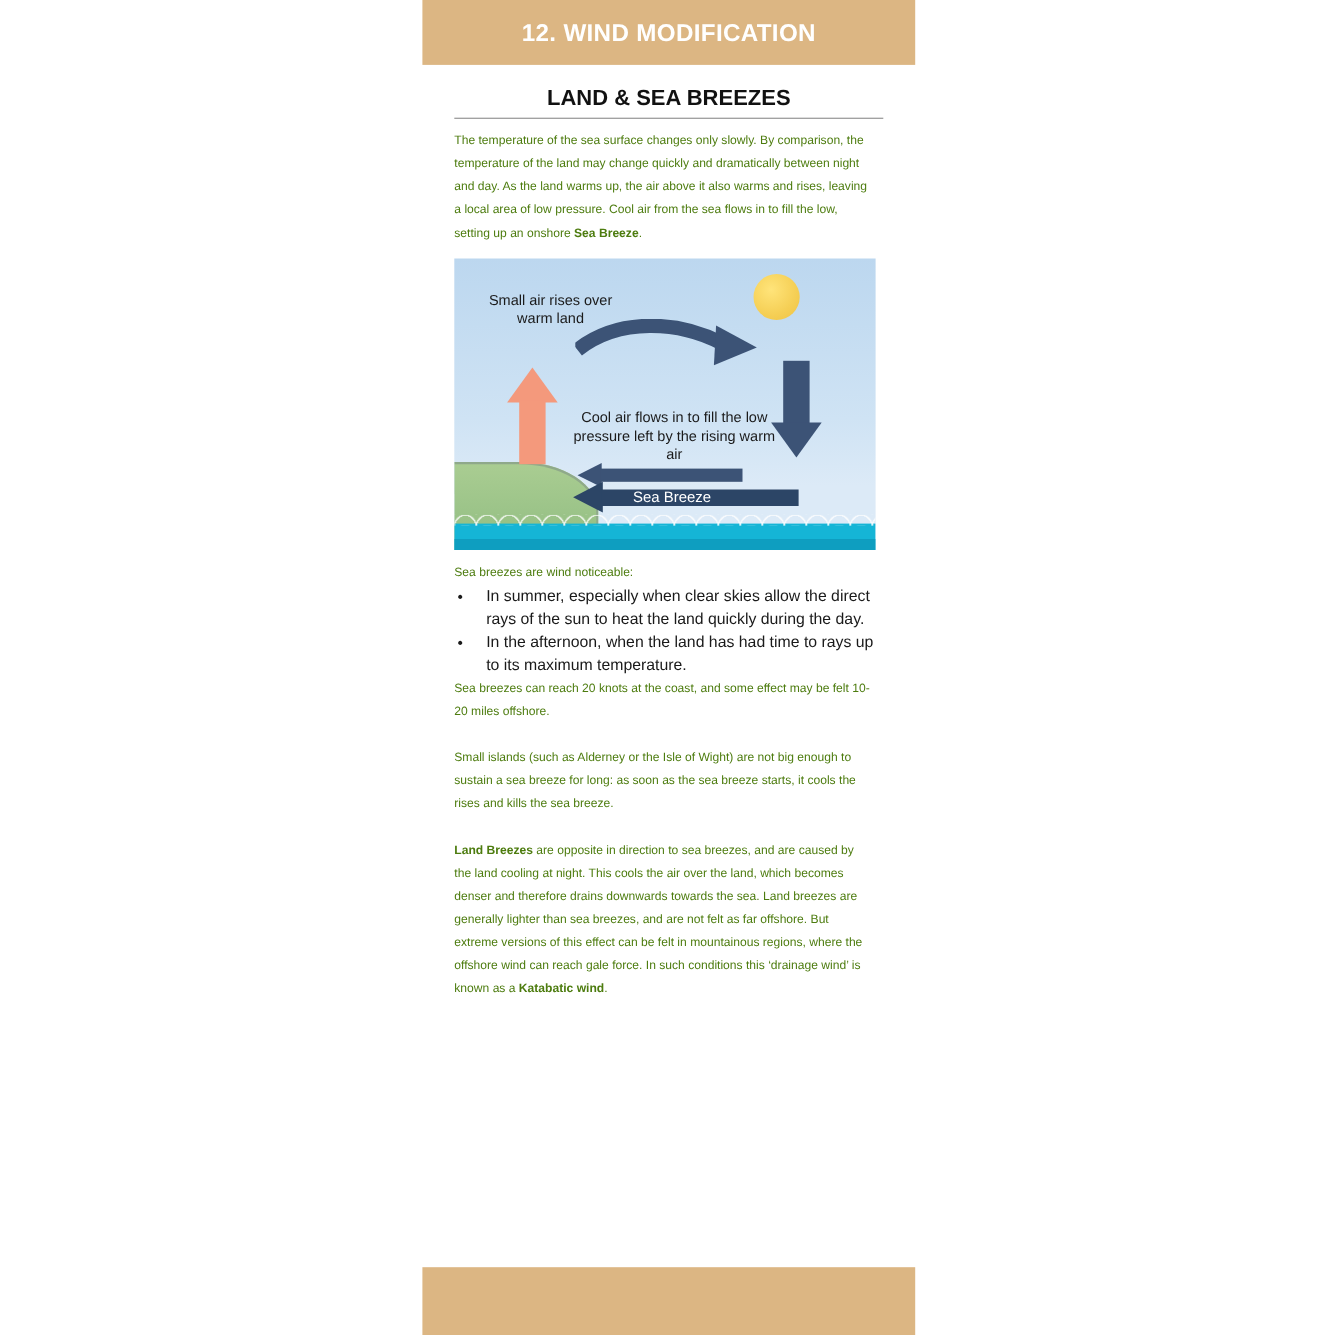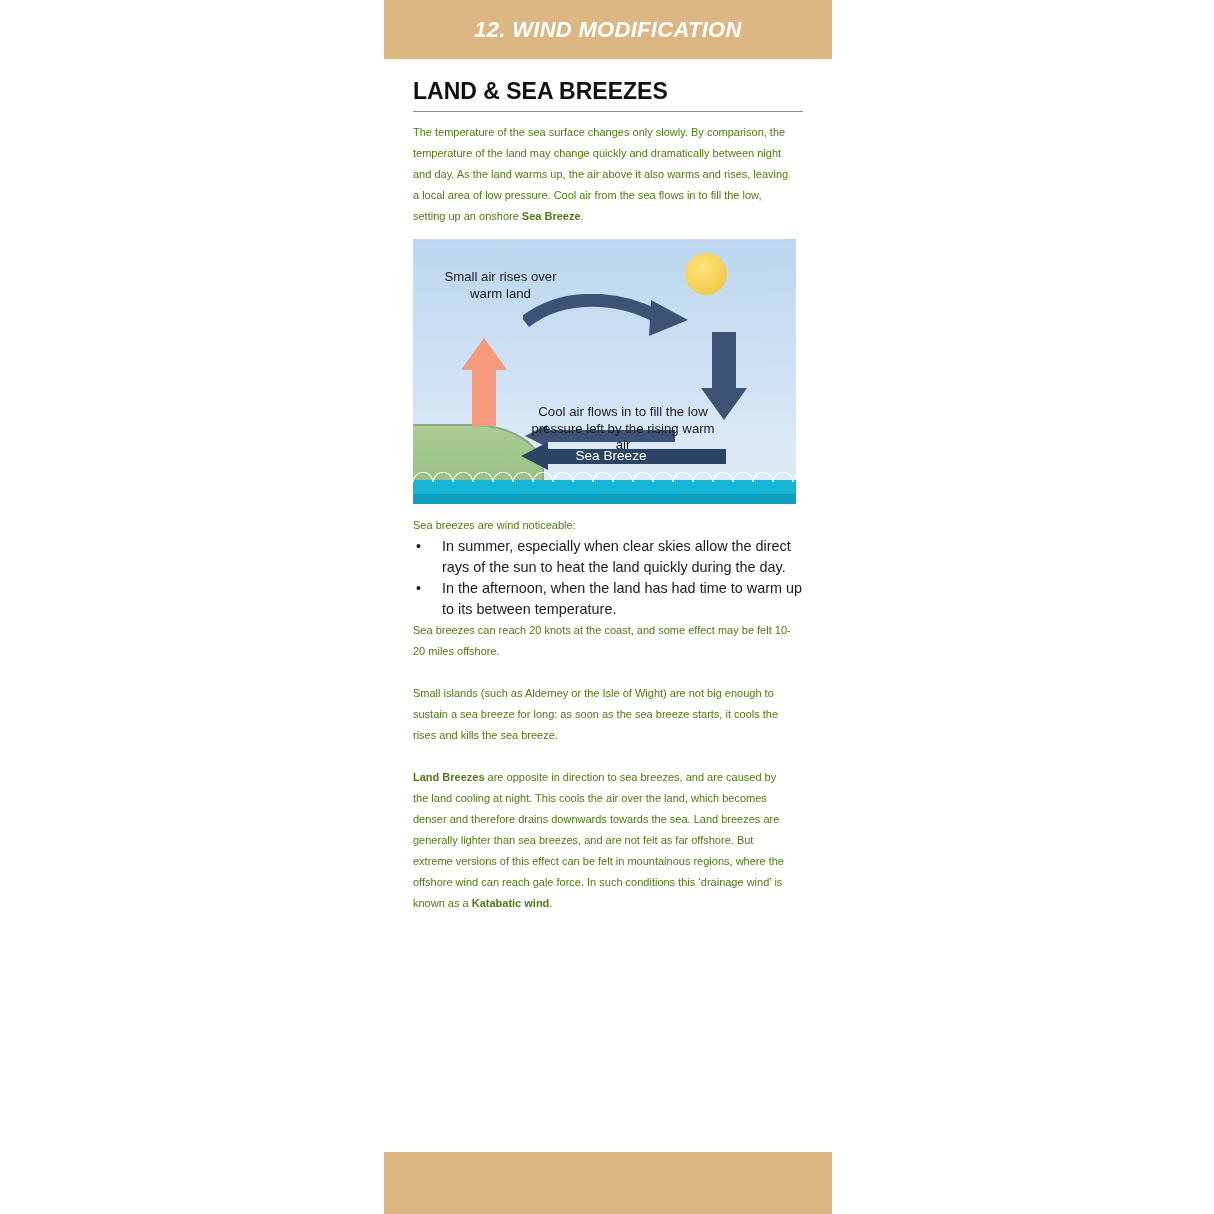--- a/index.html
+++ b/index.html
@@ -28,30 +28,29 @@
     background: #dcb683;
     display: flex;
     align-items: center;
     justify-content: center;
   }
   .chapter-banner .title {
     color: #ffffff;
     font-size: 22px;
     font-weight: bold;
     letter-spacing: 0.3px;
-    font-style: italic;
   }
   .content {
     padding: 0 29px 0 29px;
     box-sizing: border-box;
     width: 448px;
   }
   .section-title {
-    text-align: left;
-    font-size: 23px;
+    text-align: center;
+    font-size: 20px;
     font-weight: bold;
     margin-top: 19px;
     margin-bottom: 6px;
     color: #111;
   }
   .rule {
     border: none;
     border-top: 1px solid #8a8a8a;
     margin: 0 0 10px 0;
   }
@@ -138,24 +137,23 @@
     line-height: 16.5px;
     color: #1a1a1a;
     text-align: center;
   }
   #lbl-warm {
     left: 15px;
     top: 30px;
     width: 145px;
   }
   #lbl-cool {
-    left: 115px;
+    left: 105px;
     top: 137px;
     width: 190px;
-    margin-top: 28px;
   }
   #lbl-seabreeze {
     left: 138px;
     top: 209px;
     width: 120px;
     color: #ffffff;
     font-size: 13.6px;
     z-index: 6;
   }
   
@@ -332,21 +330,21 @@
 
     <p class="body">Sea breezes are wind noticeable:</p>
 
     <ul class="bullets">
       <li>
         <span class="dot">•</span>
         <span>In summer, especially when clear skies allow the direct rays of the sun to heat the land quickly during the day.</span>
       </li>
       <li>
         <span class="dot">•</span>
-        <span>In the afternoon, when the land has had time to warm up to its between temperature.</span>
+        <span>In the afternoon, when the land has had time to rays up to its maximum temperature.</span>
       </li>
     </ul>
 
     <p class="body">Sea breezes can reach 20 knots at the coast, and some effect may be felt 10-20 miles offshore.</p>
 
     <p class="body">Small islands (such as Alderney or the Isle of Wight) are not big enough to sustain a sea breeze for long: as soon as the sea breeze starts, it cools the rises and kills the sea breeze.</p>
 
     <p class="body"><b>Land Breezes</b><span> are opposite in direction to sea breezes, and are caused by the land cooling at night. This cools the air over the land, which becomes denser and therefore drains downwards towards the sea. Land breezes are generally lighter than sea breezes, and are not felt as far offshore. But extreme versions of this effect can be felt in mountainous regions, where the offshore wind can reach gale force. In such conditions this ‘drainage wind’ is known as a </span><b>Katabatic wind</b><span>.</span></p>
 
   </div>

